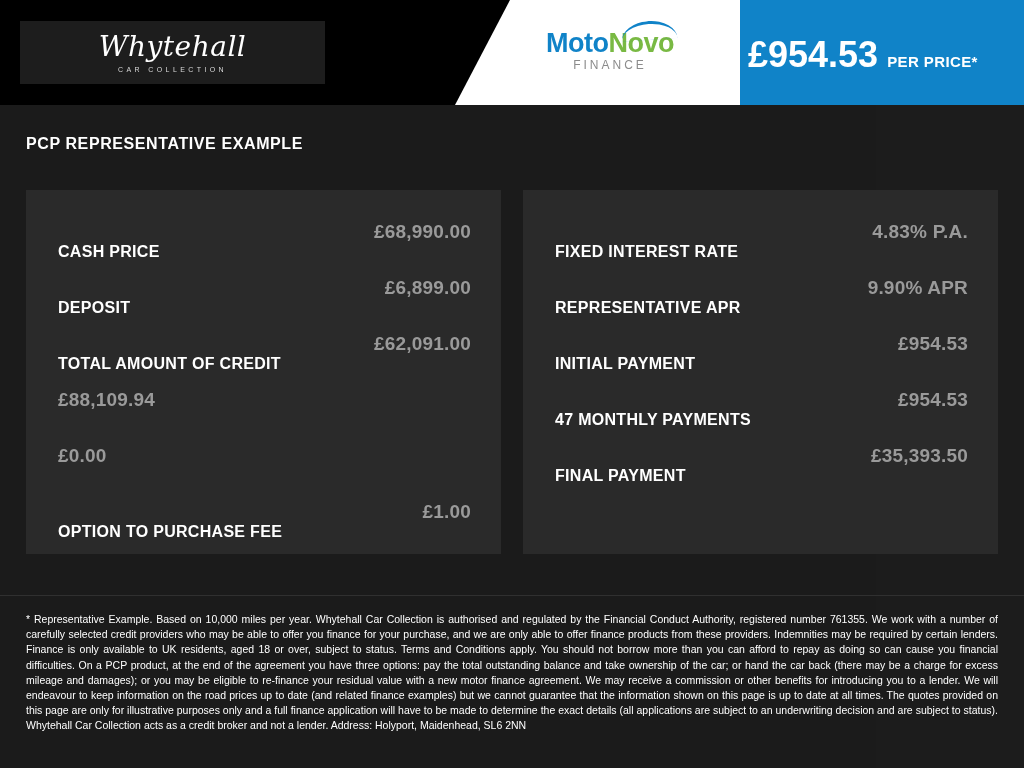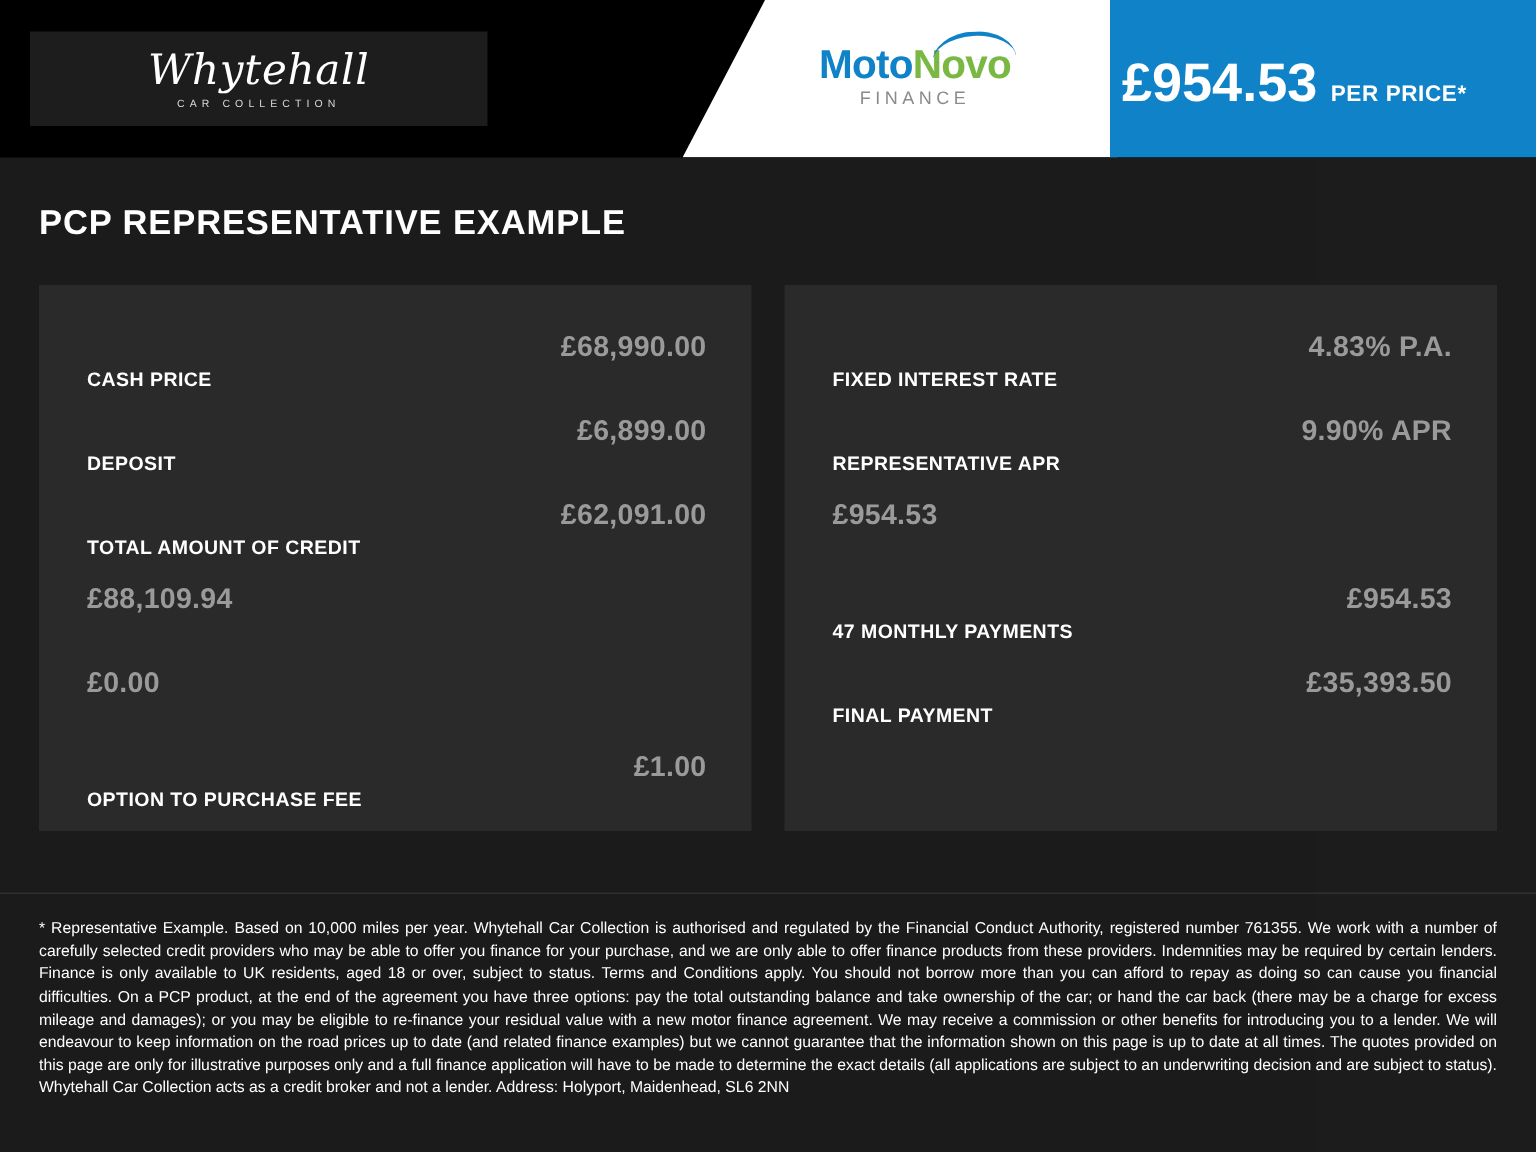--- a/index.html
+++ b/index.html
@@ -128,21 +128,21 @@
     margin-left: 9px;
     letter-spacing: 0.4px;
   }
 
   
   .section-title {
     position: absolute;
     top: 135px;
     left: 26px;
     color: #ffffff;
-    font-size: 23px;
+    font-size: 16px;
     font-weight: bold;
     letter-spacing: 0.6px;
   }
 
   
   .panels {
     position: absolute;
     top: 190px;
     left: 26px;
     width: 972px;
@@ -158,21 +158,21 @@
   .row {
     display: flex;
     align-items: center;
     justify-content: space-between;
     height: 56px;
     padding: 0 30px 0 32px;
     box-sizing: border-box;
   }
   .row-label {
     color: #ffffff;
-    font-size: 13px;
+    font-size: 16px;
     font-weight: bold;
     letter-spacing: 0.3px;
     white-space: nowrap;
     margin-top: 40px;
   }
   .row-value {
     color: #9a9a9a;
     font-size: 19px;
     font-weight: bold;
     letter-spacing: 0.2px;
@@ -260,20 +260,21 @@
     <div class="panel">
       <div class="row">
         <span class="row-label">FIXED INTEREST RATE</span>
         <span class="row-value">4.83% P.A.</span>
       </div>
       <div class="row">
         <span class="row-label">REPRESENTATIVE APR</span>
         <span class="row-value">9.90% APR</span>
       </div>
       <div class="row">
+        <span class="row-label">INITIAL PAYMENT</span>
         <span class="row-value">£954.53</span>
       </div>
       <div class="row">
         <span class="row-label">47 MONTHLY PAYMENTS</span>
         <span class="row-value">£954.53</span>
       </div>
       <div class="row">
         <span class="row-label">FINAL PAYMENT</span>
         <span class="row-value">£35,393.50</span>
       </div>

